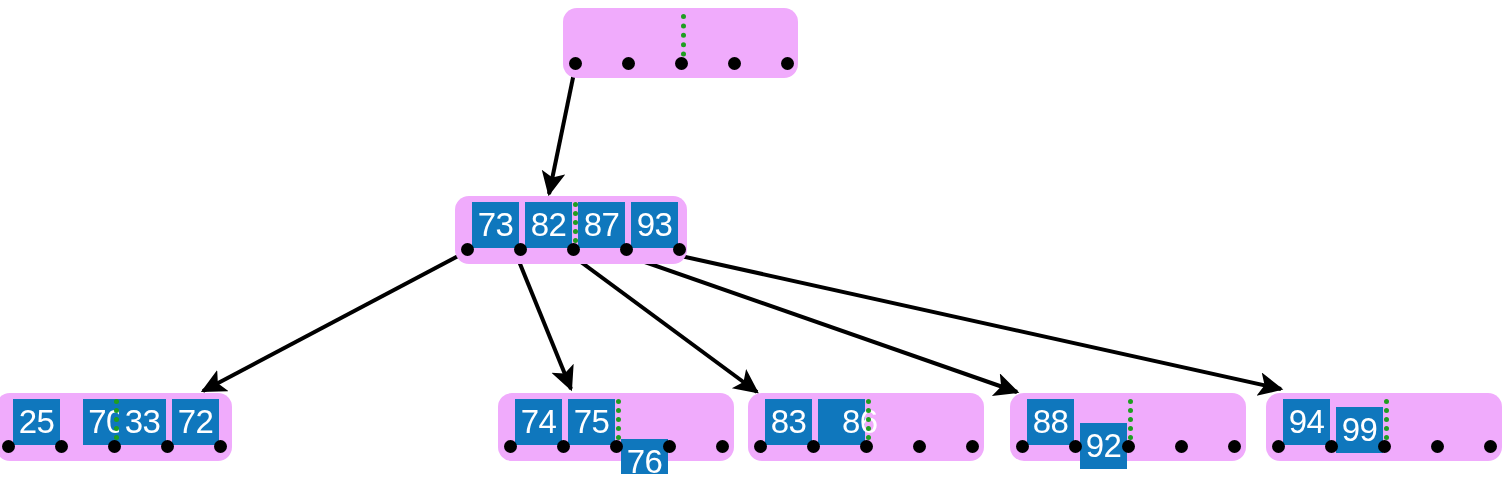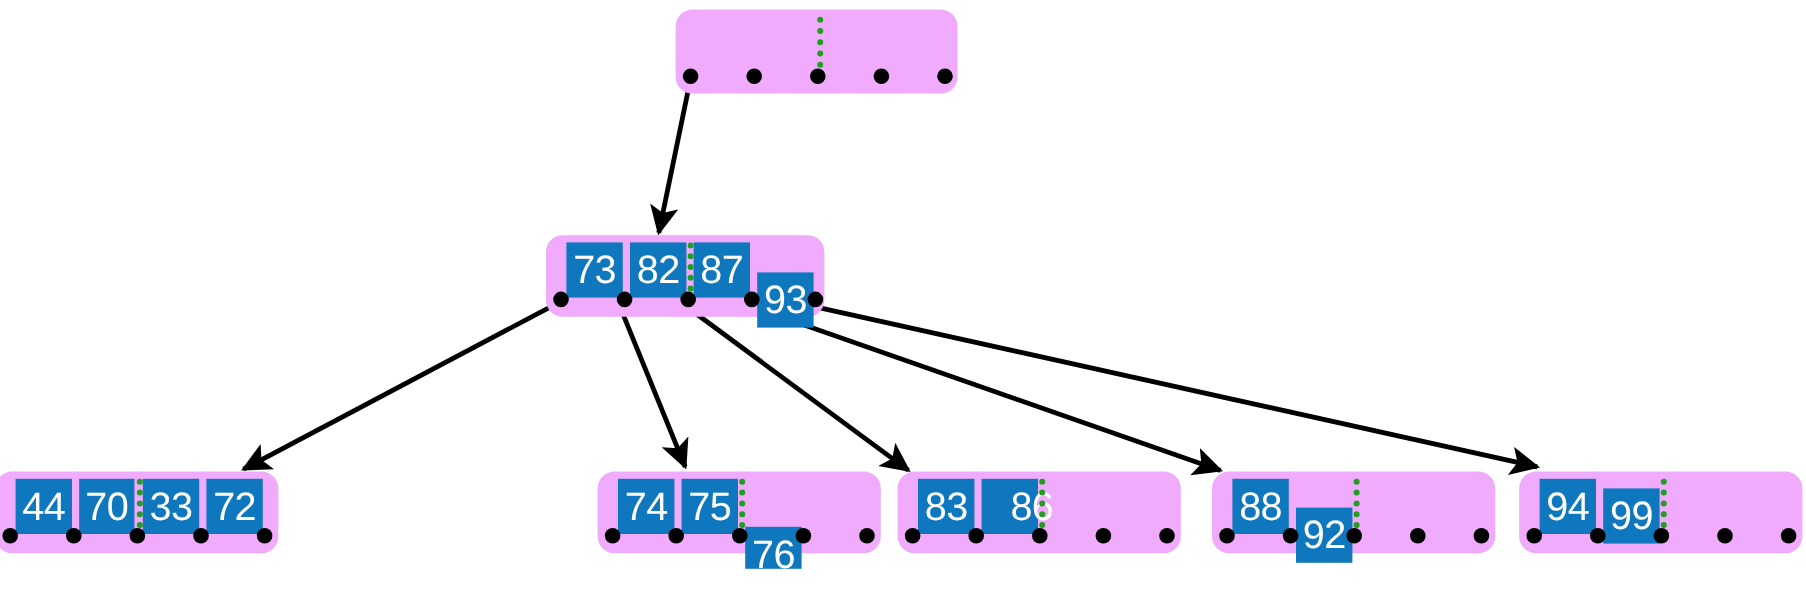--- a/index.html
+++ b/index.html
@@ -85,31 +85,31 @@
         <div class="ptr-dot" style="left: 6px; top: 49px;"></div>
         <div class="ptr-dot" style="left: 59px; top: 49px;"></div>
         <div class="ptr-dot" style="left: 112px; top: 49px;"></div>
         <div class="ptr-dot" style="left: 165px; top: 49px;"></div>
         <div class="ptr-dot" style="left: 218px; top: 49px;"></div>
       </div>
       <div class="btree-node" style="left: 455px; top: 196px; width: 232px; height: 68px;">
         <div class="key-cell" style="left: 17px; top: 6px; width: 47px; height: 46px;">73</div>
         <div class="key-cell" style="left: 70px; top: 6px; width: 47px; height: 46px;">82</div>
         <div class="key-cell" style="left: 123px; top: 6px; width: 47px; height: 46px;">87</div>
-        <div class="key-cell" style="left: 176px; top: 6px; width: 47px; height: 46px; margin-top: 25px;">93</div>
+        <div class="key-cell" style="left: 176px; top: 6px; width: 47px; height: 46px;">93</div>
         <div class="node-divider" style="left: 118px;"></div>
         <div class="ptr-dot" style="left: 6px; top: 47px;"></div>
         <div class="ptr-dot" style="left: 59px; top: 47px;"></div>
         <div class="ptr-dot" style="left: 112px; top: 47px;"></div>
         <div class="ptr-dot" style="left: 165px; top: 47px;"></div>
         <div class="ptr-dot" style="left: 218px; top: 47px;"></div>
       </div>
       <div class="btree-node" style="left: -4px; top: 393px; width: 236px; height: 68px;">
-        <div class="key-cell" style="left: 17px; top: 6px; width: 47px; height: 46px;">44</div>
-        <div class="key-cell" style="left: 70px; top: 6px; width: 46px; height: 46px;">70</div>
+        <div class="key-cell" style="left: 17px; top: 6px; width: 47px; height: 46px;">25</div>
+        <div class="key-cell" style="left: 87px; top: 6px; width: 46px; height: 46px;">70</div>
         <div class="key-cell" style="left: 123px; top: 6px; width: 47px; height: 46px;">33</div>
         <div class="key-cell" style="left: 176px; top: 6px; width: 47px; height: 46px;">72</div>
         <div class="node-divider" style="left: 118px;"></div>
         <div class="ptr-dot" style="left: 6px; top: 47px;"></div>
         <div class="ptr-dot" style="left: 59px; top: 47px;"></div>
         <div class="ptr-dot" style="left: 112px; top: 47px;"></div>
         <div class="ptr-dot" style="left: 165px; top: 47px;"></div>
         <div class="ptr-dot" style="left: 218px; top: 47px;"></div>
       </div>
       <div class="btree-node" style="left: 498px; top: 393px; width: 236px; height: 68px; padding-left: 40px;">

